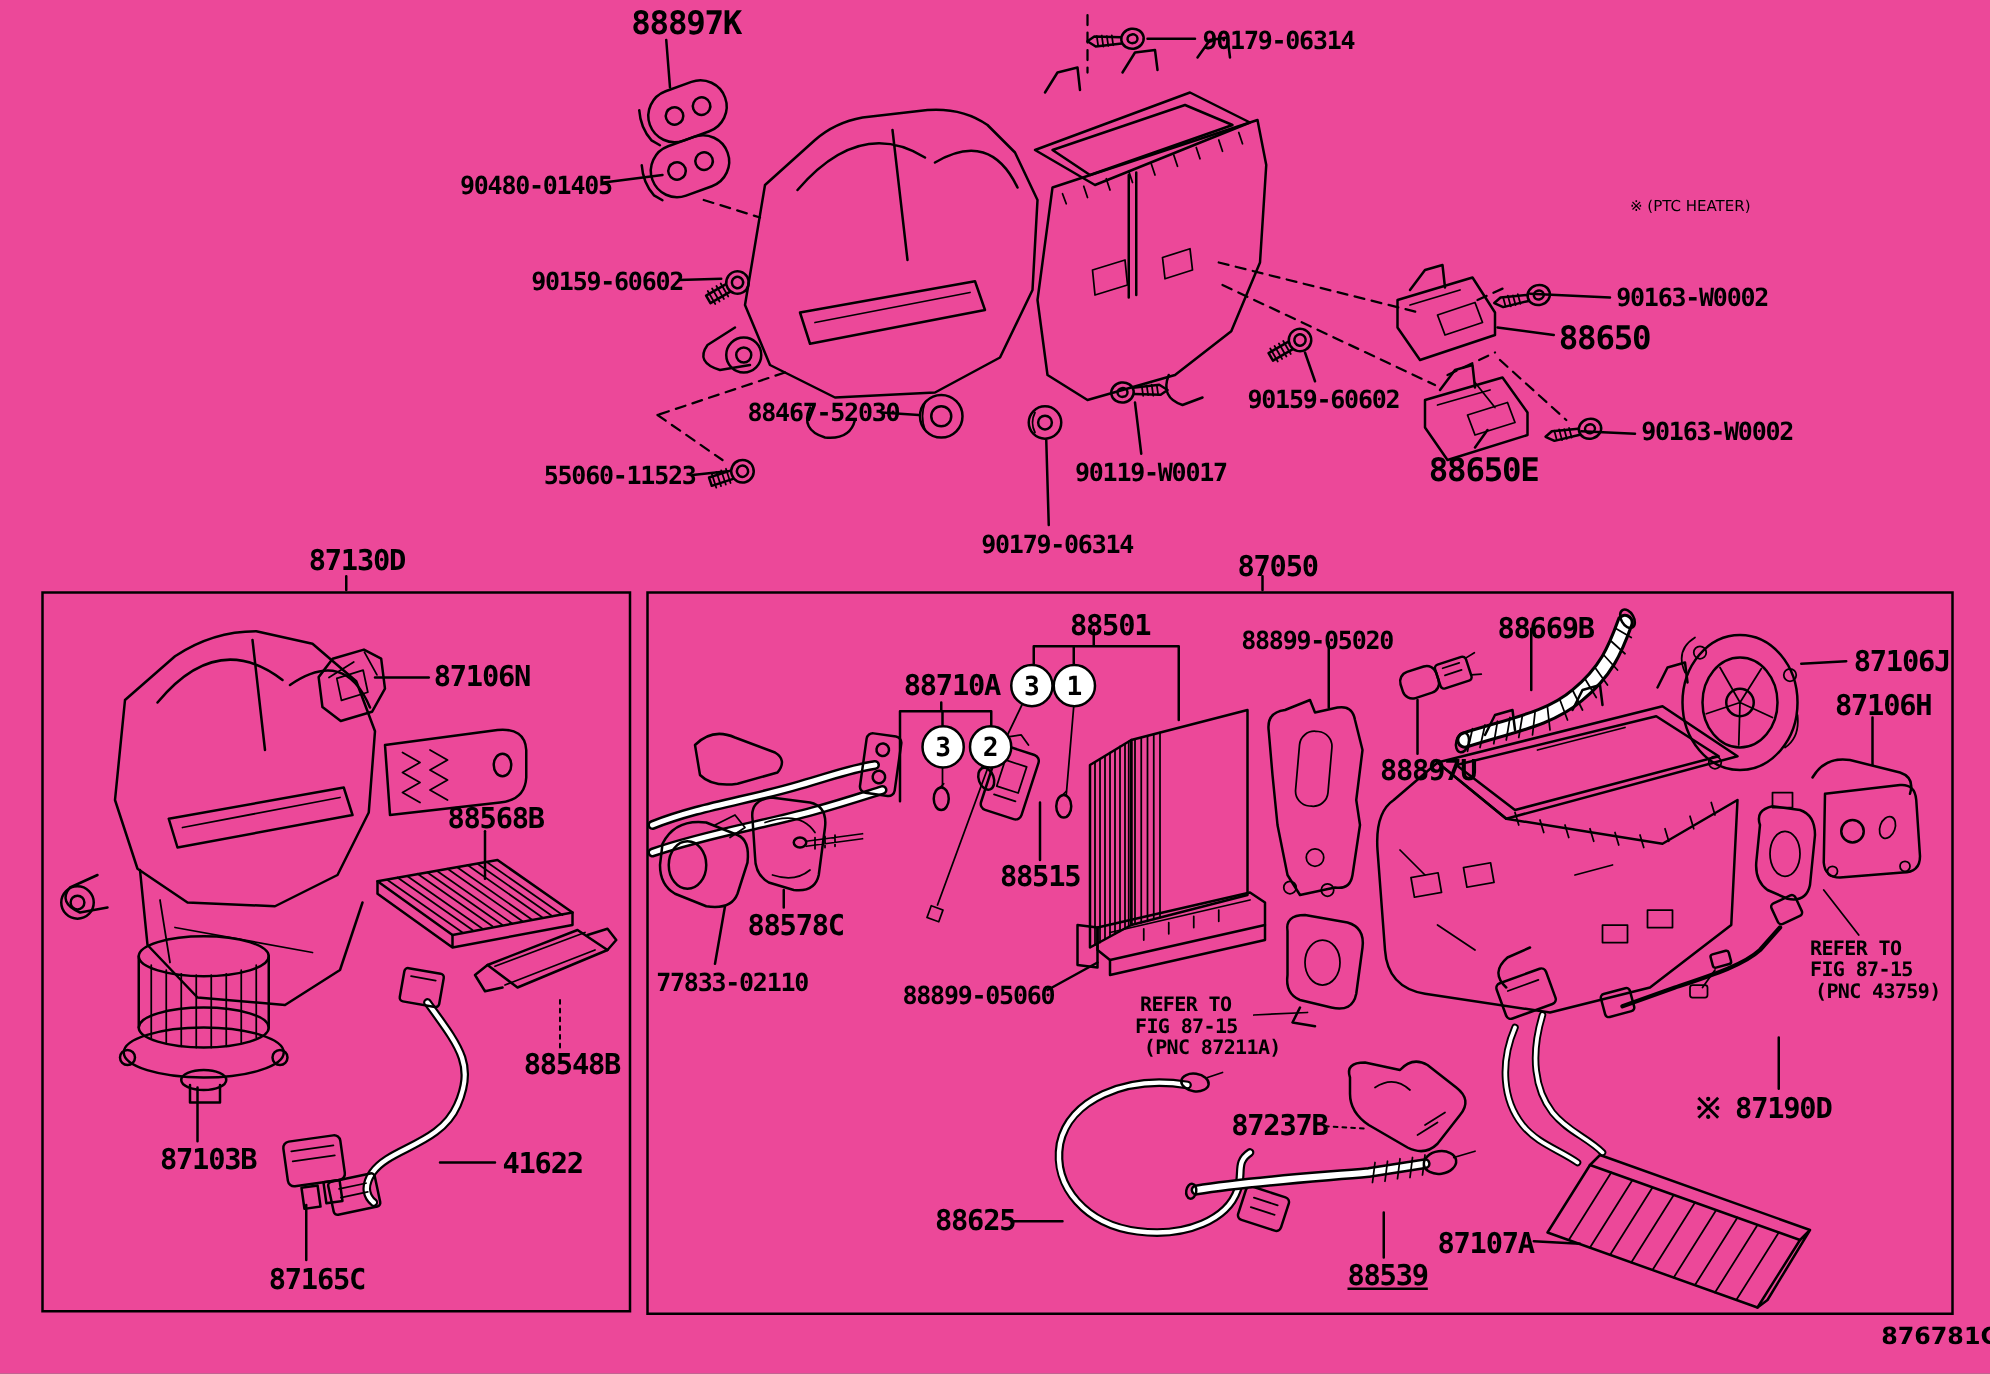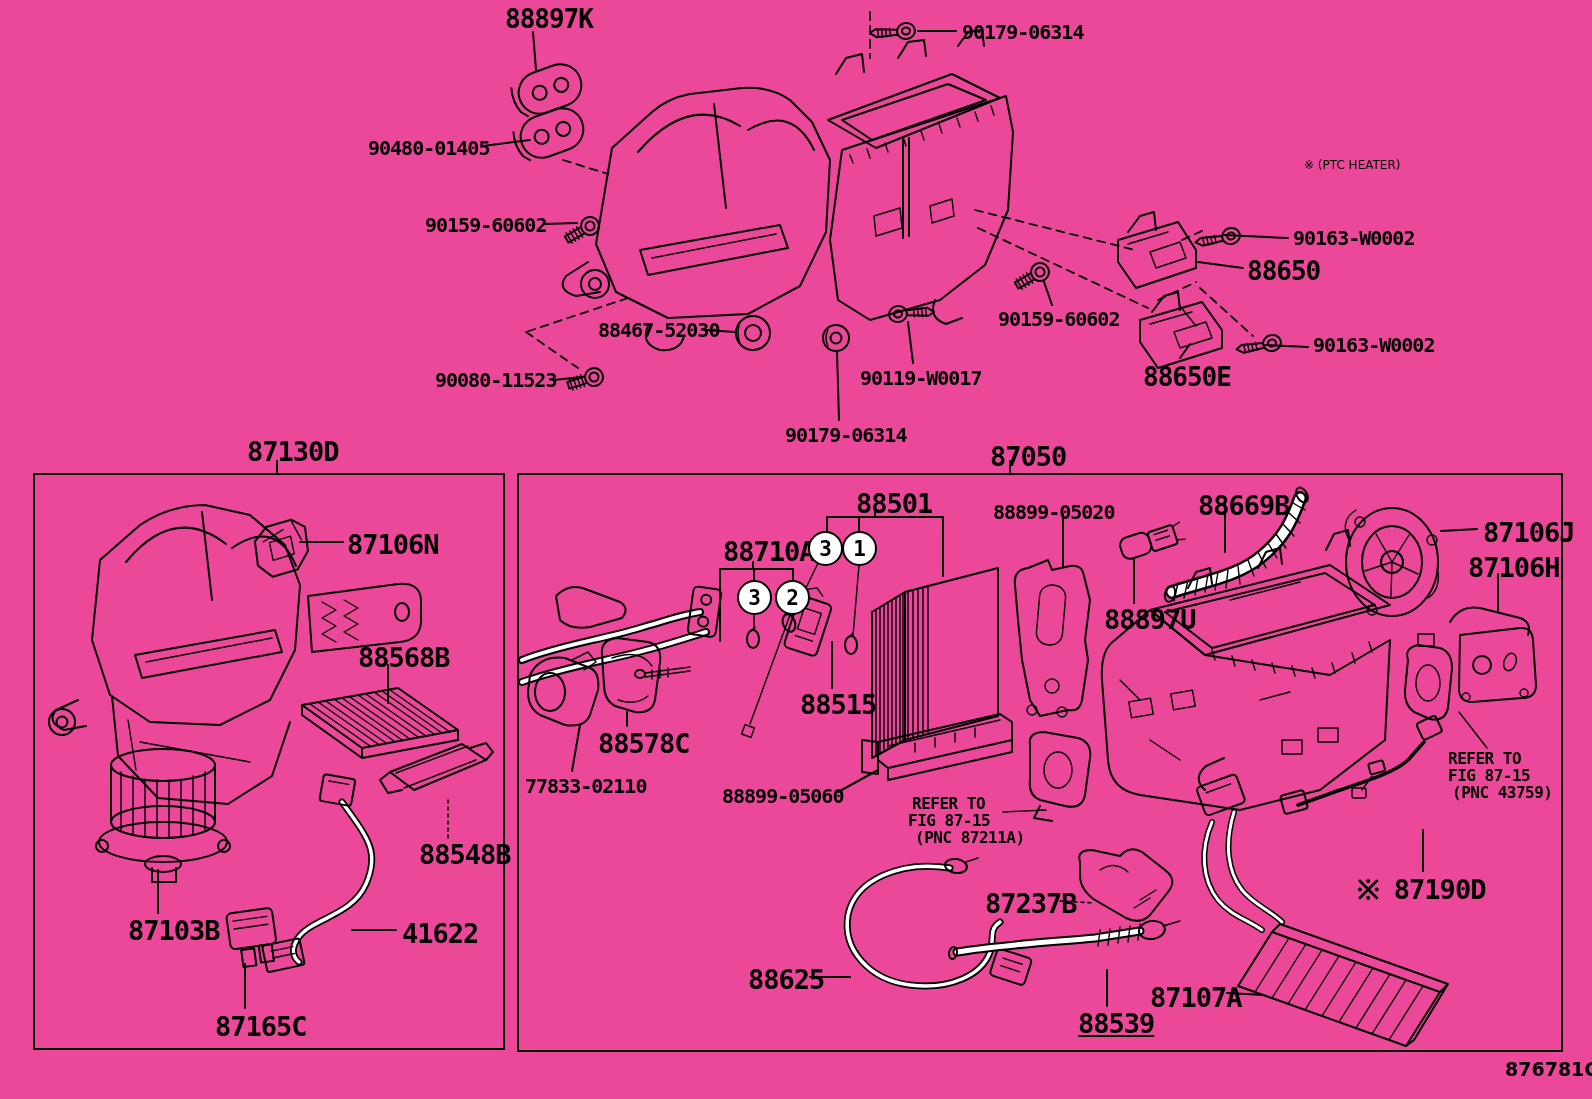--- a/index.html
+++ b/index.html
@@ -7,21 +7,21 @@
          font-family:"DejaVu Sans Mono","Liberation Mono",monospace;}
   #art{position:absolute;left:0;top:0;}
   #art *{stroke:#000;fill:none;stroke-width:2;stroke-linecap:round;stroke-linejoin:round;}
   #art .thin{stroke-width:1.4;}
   #art .thick{stroke-width:3;}
   #art .w{stroke:#fff;}
   #art .dash{stroke-dasharray:8 6;stroke-width:1.8;}
   #art .dot{stroke-dasharray:3 4;stroke-width:1.6;}
   .pl{position:absolute;color:#000;font-weight:bold;white-space:nowrap;letter-spacing:-1px;line-height:1;}
   .s20{font-size:20px;}
-  .s23{font-size:27px;}
+  .s23{font-size:23px;}
   .s26{font-size:26px;}
   .s16{font-size:16px;letter-spacing:-0.5px;}
   .note{font-family:"DejaVu Sans","Liberation Sans",sans-serif;font-weight:400;letter-spacing:0;}
   .pbox{position:absolute;border:2.5px solid #000;}
   .callout{position:absolute;width:31px;height:31px;border:2.5px solid #000;border-radius:50%;
            background:#fff;display:flex;align-items:center;justify-content:center;
            font-size:21px;font-weight:bold;}
 </style>
 </head>
 <body>
@@ -364,21 +364,21 @@
   <div class="pl s20 note" style="left:1304px;top:130px;font-size:12px;margin-top:29px;">※ (PTC HEATER)</div>
   <div class="pl s20" style="left:368px;top:138px;">90480-01405</div>
   <div class="pl s20" style="left:425px;top:215px;">90159-60602</div>
   <div class="pl s20" style="left:1293px;top:228px;">90163-W0002</div>
   <div class="pl s26" style="left:1247px;top:258px;">88650</div>
   <div class="pl s20" style="left:598px;top:320px;">88467-52030</div>
   <div class="pl s20" style="left:998px;top:309px;">90159-60602</div>
   <div class="pl s20" style="left:1313px;top:335px;">90163-W0002</div>
   <div class="pl s26" style="left:1143px;top:364px;">88650E</div>
   <div class="pl s20" style="left:860px;top:368px;">90119-W0017</div>
-  <div class="pl s20" style="left:435px;top:370px;">90080-11523</div>
+  <div class="pl s20" style="left:435px;top:370px;">55060-11523</div>
   <div class="pl s20" style="left:785px;top:425px;">90179-06314</div>
 
   <div class="pl s23" style="left:247px;top:438px;">87130D</div>
   <div class="pl s23" style="left:347px;top:531px;">87106N</div>
   <div class="pl s23" style="left:358px;top:644px;">88568B</div>
   <div class="pl s23" style="left:419px;top:841px;">88548B</div>
   <div class="pl s23" style="left:128px;top:917px;">87103B</div>
   <div class="pl s23" style="left:402px;top:920px;">41622</div>
   <div class="pl s23" style="left:215px;top:1013px;">87165C</div>
 

